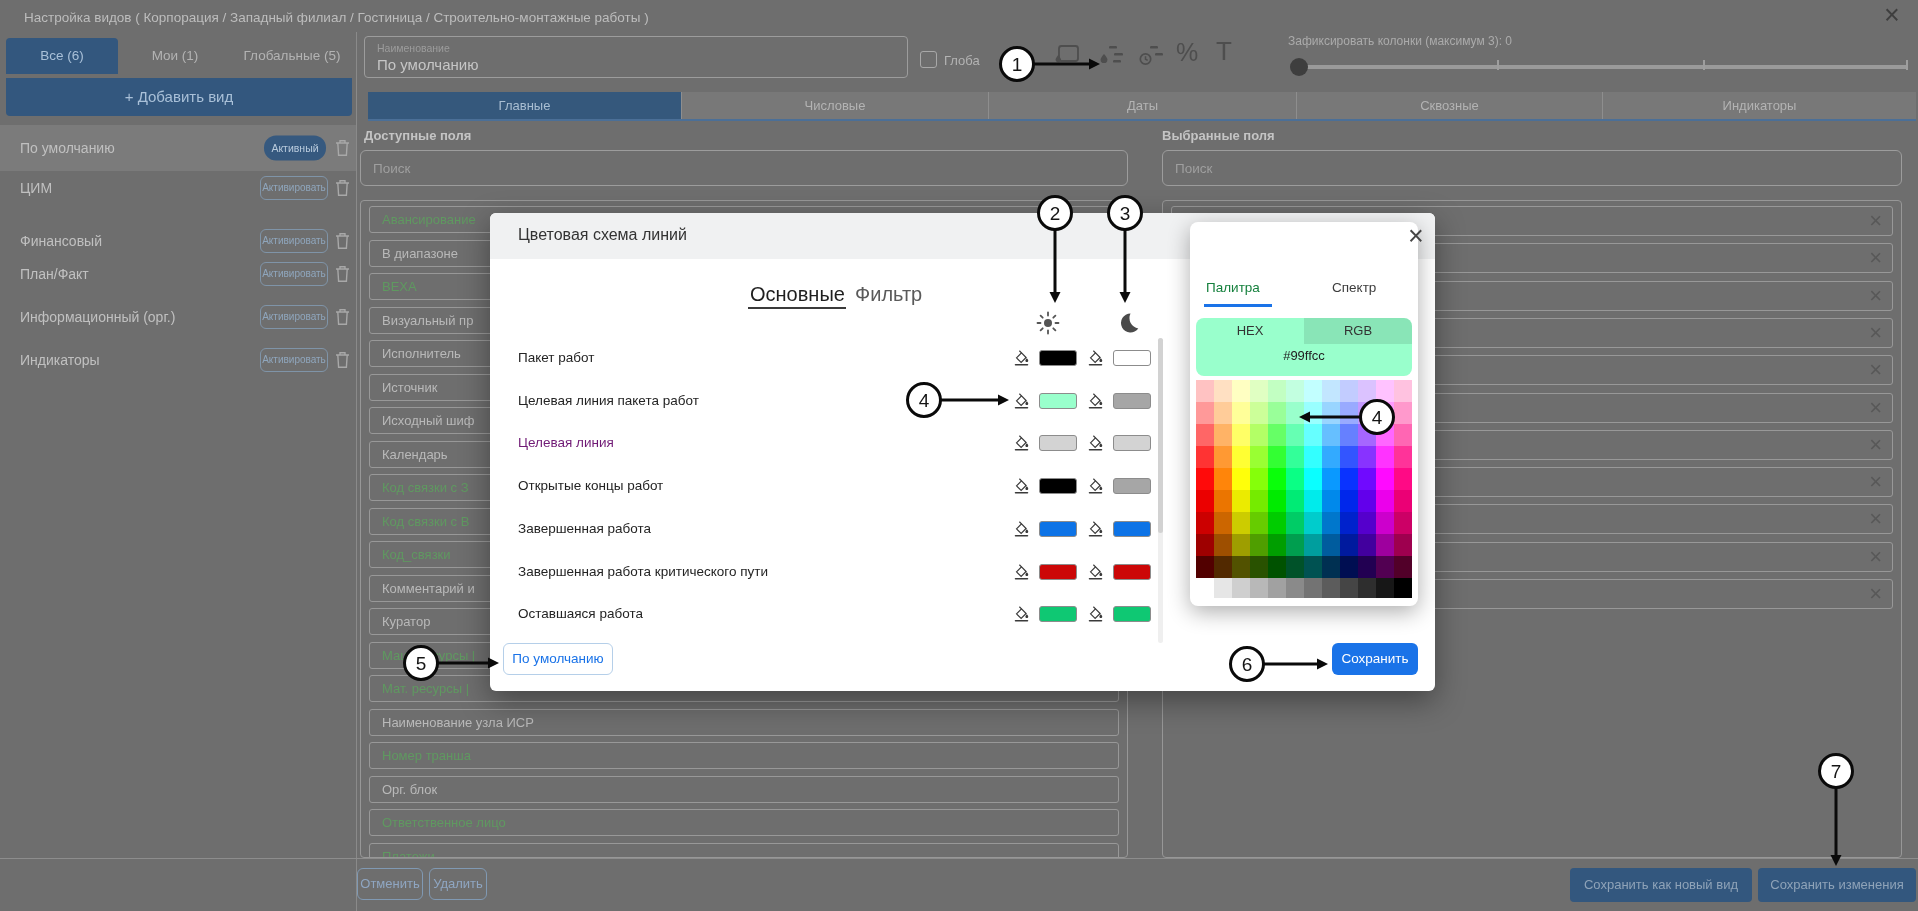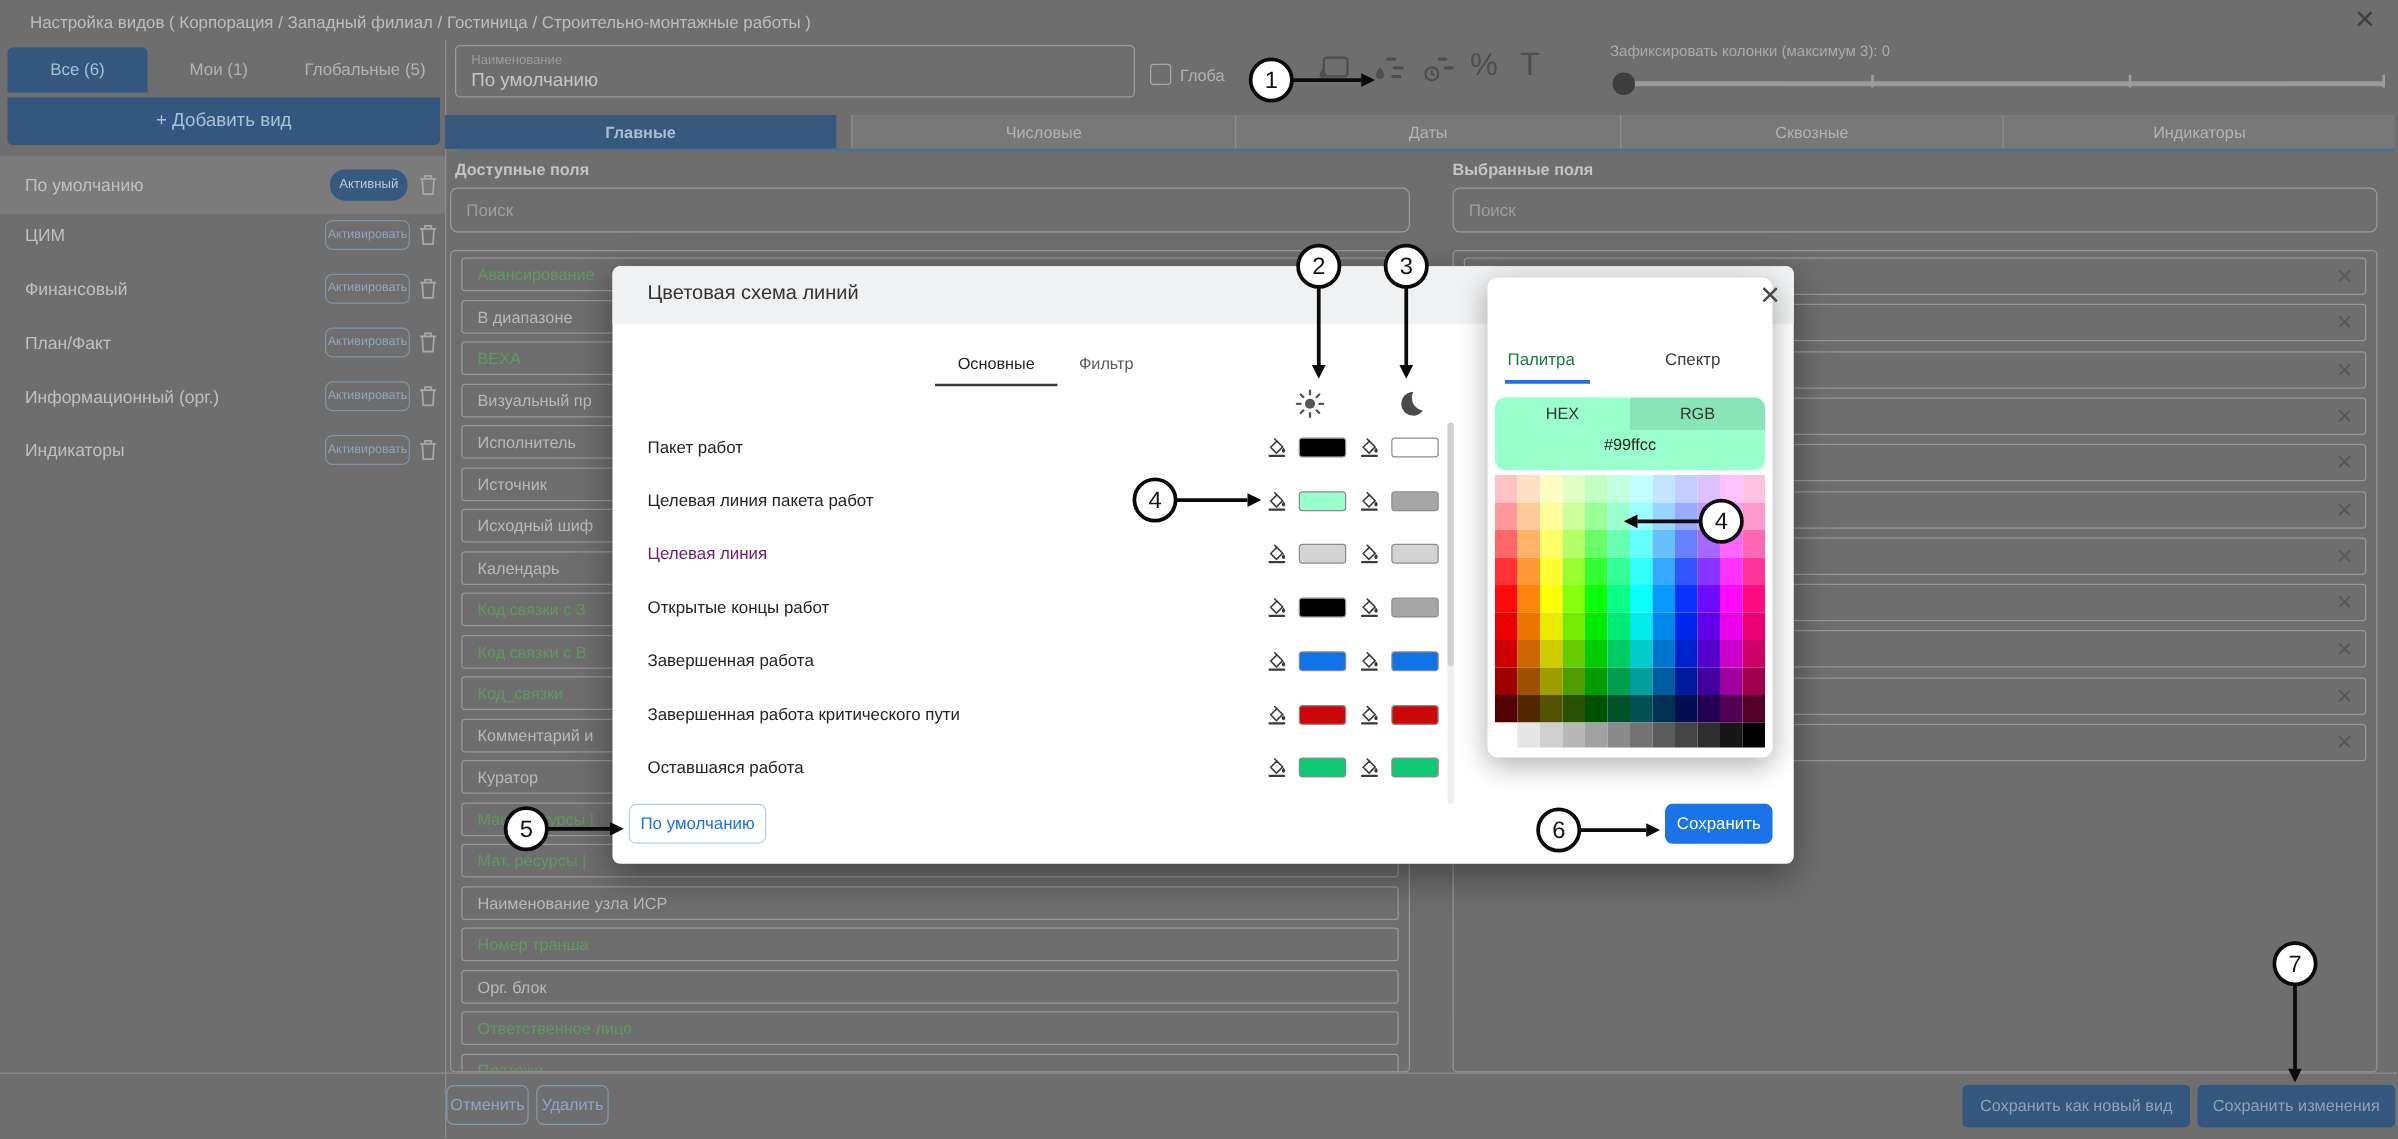--- a/index.html
+++ b/index.html
@@ -37,21 +37,21 @@
   .footer-divider{left:0;top:858px;width:1918px;height:1px;background:#8d8d8d;}
   .ghost-btn{height:32px;border:1px solid #8099b3;border-radius:6px;box-sizing:border-box;
     color:#8fa6c2;font-size:13px;text-align:center;line-height:30px;background:transparent;}
   .solid-btn{height:34px;background:#33577e;border-radius:4px;color:#8fa3b8;font-size:13px;
     text-align:center;line-height:34px;}
   
   #modal{left:490px;top:213px;width:945px;height:478px;background:#ffffff;border-radius:6px;
     box-shadow:0 10px 30px rgba(0,0,0,.38);z-index:20;}
   #modal .mheader{position:absolute;left:0;top:0;width:100%;height:46px;background:#f0f1f2;border-radius:6px 6px 0 0;}
   #modal .mtitle{position:absolute;left:28px;top:13px;font-size:16px;color:#333333;}
-  .mtab{position:absolute;top:70px;height:22px;font-size:13px;text-align:center;}
+  .mtab{position:absolute;top:70px;height:22px;font-size:20px;text-align:center;}
   .mtab.active{color:#1f1f1f;}
   .mtab.inactive{color:#5a5a5a;}
   .mtab-underline{position:absolute;left:258px;top:94px;width:98px;height:2px;background:#3a3a3a;}
   .modal-close{left:1402px;top:222px;width:28px;height:28px;font-size:27px;line-height:28px;text-align:center;
     color:#454545;z-index:46;cursor:pointer;}
   .swatch{position:absolute;width:38px;height:16px;border:1px solid #8c8c8c;border-radius:3px;box-sizing:border-box;}
   .mscroll-track{position:absolute;left:668px;top:125px;width:5px;height:305px;background:#efefef;border-radius:3px;}
   .mscroll-thumb{position:absolute;left:668px;top:125px;width:5px;height:195px;background:#d2d2d2;border-radius:3px;}
   .default-btn{position:absolute;left:13px;top:430px;width:110px;height:32px;border:1px solid #b5cfe9;
     border-radius:6px;box-sizing:border-box;color:#1a73e8;font-size:13.5px;text-align:center;line-height:30px;background:#fff;}
@@ -98,21 +98,21 @@
         </div>
         <div style="position: absolute; left: 0px; top: 167px; width: 356px; height: 42px; background: transparent;">
           <div style="position: absolute; left: 20px; top: 50%; transform: translateY(-50%); font-size: 14px; color: rgb(192, 192, 192);">ЦИМ</div>
           <div style="position: absolute; right: 28px; top: 50%; transform: translateY(-50%); width: 68px; height: 24px; border: 1px solid rgb(127, 148, 168); border-radius: 6px; box-sizing: border-box; color: rgb(143, 166, 189); font-size: 10px; text-align: center; line-height: 22px;">Активировать</div>
           <div style="position: absolute; right: 6px; top: 50%; transform: translateY(-50%); width: 15px; height: 17px;">
             <svg width="15" height="17" viewBox="0 0 15 17" fill="none" stroke="#a8a8a8" stroke-width="1.4">
               <path d="M1 3.5h13M5 3.5V1.2h5v2.3M2.8 3.5l.8 12.3h7.8l.8-12.3"></path>
             </svg>
           </div>
         </div>
-        <div style="position: absolute; left: 0px; top: 210px; width: 356px; height: 42px; background: transparent;">
+        <div style="position: absolute; left: 0px; top: 220px; width: 356px; height: 42px; background: transparent;">
           <div style="position: absolute; left: 20px; top: 50%; transform: translateY(-50%); font-size: 14px; color: rgb(192, 192, 192);">Финансовый</div>
           <div style="position: absolute; right: 28px; top: 50%; transform: translateY(-50%); width: 68px; height: 24px; border: 1px solid rgb(127, 148, 168); border-radius: 6px; box-sizing: border-box; color: rgb(143, 166, 189); font-size: 10px; text-align: center; line-height: 22px;">Активировать</div>
           <div style="position: absolute; right: 6px; top: 50%; transform: translateY(-50%); width: 15px; height: 17px;">
             <svg width="15" height="17" viewBox="0 0 15 17" fill="none" stroke="#a8a8a8" stroke-width="1.4">
               <path d="M1 3.5h13M5 3.5V1.2h5v2.3M2.8 3.5l.8 12.3h7.8l.8-12.3"></path>
             </svg>
           </div>
         </div>
         <div style="position: absolute; left: 0px; top: 253px; width: 356px; height: 42px; background: transparent;">
           <div style="position: absolute; left: 20px; top: 50%; transform: translateY(-50%); font-size: 14px; color: rgb(192, 192, 192);">План/Факт</div>
@@ -175,21 +175,21 @@
     <div class="abs tool-icon" style="left:1176px;top:38px;font-size:25px;">%</div>
     <div class="abs tool-icon" style="left:1216px;top:36px;font-size:26px;">T</div>
 
     <div class="abs fixcol-label">Зафиксировать колонки (максимум 3): 0</div>
     <div class="abs slider-track"></div>
     <div class="abs slider-tick" style="left:1497px;"></div>
     <div class="abs slider-tick" style="left:1703px;"></div>
     <div class="abs slider-tick" style="left:1906px;"></div>
     <div class="abs slider-thumb"></div>
 
-    <div class="abs ftab active" style="left:356px;width:313px;font-weight:bold;">Главные</div>
+    <div class="abs ftab active" style="left:368px;width:313px;">Главные</div>
     <div class="abs ftab" style="left:681px;width:307px;">Числовые</div>
     <div class="abs ftab" style="left:988px;width:308px;">Даты</div>
     <div class="abs ftab" style="left:1296px;width:306px;text-align:center;">Сквозные</div>
     <div class="abs ftab" style="left:1602px;width:314px;">Индикаторы</div>
     <div class="abs ftab-underline"></div>
 
     <div class="abs panel-title" style="left:364px;">Доступные поля</div>
     <input class="abs search" style="left: 360px; top: 150px; width: 768px; height: 36px;" placeholder="Поиск">
     <div id="avail-box" class="abs list-box" style="left:360px;top:200px;width:768px;height:658px;">
         <div style="position: absolute; left: 8px; top: 5px; right: 8px; height: 27px; border: 1px solid rgb(152, 152, 152); border-radius: 3px; box-sizing: border-box; line-height: 25px; padding-left: 12px; font-size: 13px; color: rgb(95, 153, 96); white-space: nowrap; overflow: hidden;">Авансирование</div>

